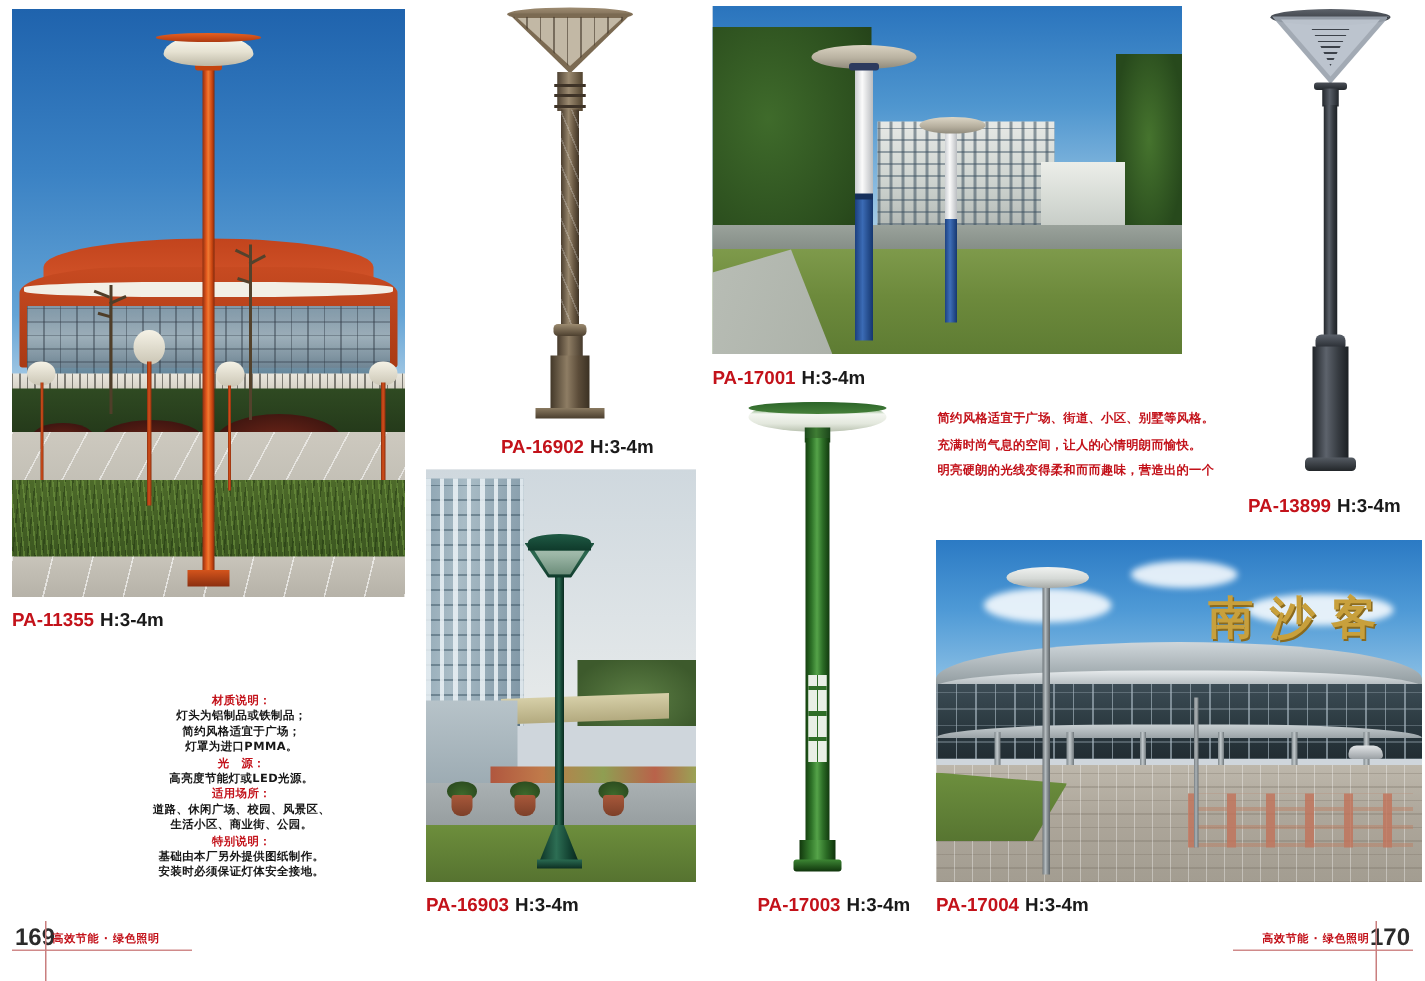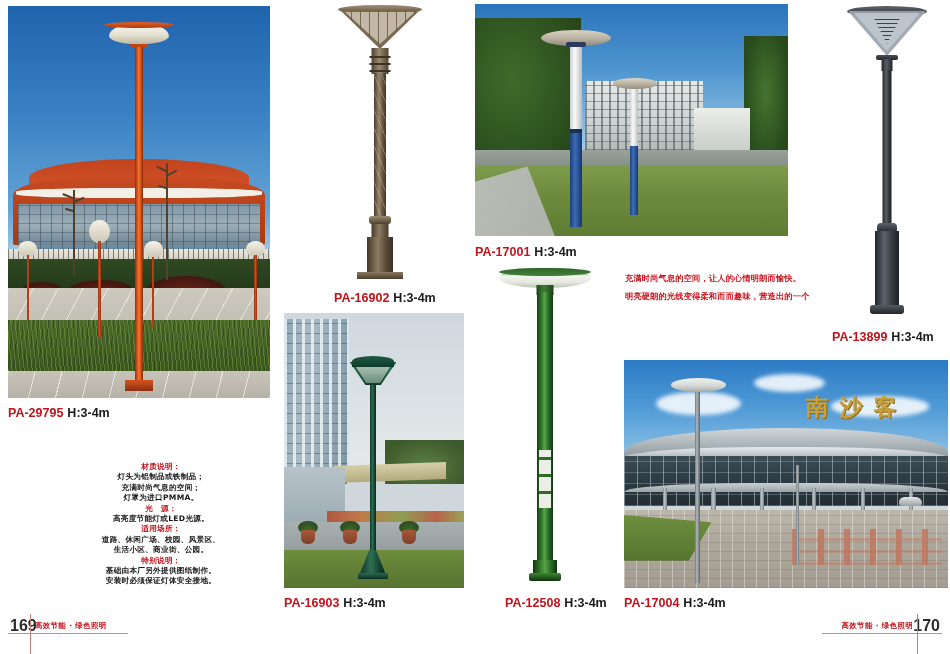--- a/index.html
+++ b/index.html
@@ -263,21 +263,21 @@
   .p4-lawn{position:absolute;left:0;top:68%;width:27%;height:20%;
     background:linear-gradient(180deg,#6d8f3e 0%,#577531 100%);clip-path:polygon(0 0,100% 16%,74% 100%,0 100%);}
   .p4-pole{position:absolute;left:22%;top:12%;width:1.5%;height:86%;
     background:linear-gradient(90deg,#6f767a 0%,#b4bbbe 40%,#848b8f 70%,#5d6468 100%);}
   .p4-disc{position:absolute;left:14.5%;top:8%;width:17%;height:6%;
     background:linear-gradient(180deg,#f0f2f0 0%,#d5d9d6 55%,#a6aaa7 100%);border-radius:50%;}
   .p4-pole2{position:absolute;left:53%;top:46%;width:0.9%;height:44%;
     background:linear-gradient(90deg,#767d81,#aeb5b8 45%,#6b7276);}
   .p4-sign{position:absolute;top:14%;font-weight:bold;color:#c8a03c;
     font-family:"DejaVu Sans","Liberation Sans",sans-serif;
-    text-shadow:1px 1px 0 #8a6a1e;font-size:23px;letter-spacing:11px;}
+    text-shadow:1px 1px 0 #8a6a1e;font-size:30px;letter-spacing:11px;}
   .p4-car{position:absolute;left:85%;top:60%;width:7%;height:4%;
     background:linear-gradient(180deg,#e2e5e7 0%,#9aa0a4 100%);border-radius:6px 7px 3px 3px;}
 
   
   #spec-block{position:absolute;left:86px;top:462px;width:150px;text-align:center;}
   #spec-block .hd{color:#c3121a;font-weight:bold;font-size:7.6px;line-height:10.4px;
     font-family:"DejaVu Sans","Liberation Sans",sans-serif;letter-spacing:.3px;}
   #spec-block .ln{color:#171717;font-weight:bold;font-size:7.6px;line-height:10.4px;
     font-family:"DejaVu Sans","Liberation Sans",sans-serif;letter-spacing:.3px;}
 
@@ -356,21 +356,21 @@
       <div class="twig" style="left:24%;top:20%;width:24%;height:1.5px;background:#53422c;transform:rotate(18deg);"></div>
     </div>
 
     <div class="p1-pole"></div>
     <div class="p1-polebase"></div>
     <div class="p1-neck"></div>
     <div class="p1-head"></div>
     <div class="p1-headrim"></div>
   </div>
   <div class="caption" style="left:8px;top:406px;">
-    <span class="code">PA-29795</span><span class="size">H:3-4m</span>
+    <span class="code">PA-11355</span><span class="size">H:3-4m</span>
   </div>
 
   <div class="shot" id="shot-16902">
     <div class="l2-top"></div>
     <div class="l2-cone"></div>
     <div class="l2-glass"></div>
     <div class="l2-ribs"></div>
     <div class="l2-neck"></div>
     <div class="l2-rings"></div>
     <div class="l2-pole"></div>
@@ -461,21 +461,21 @@
     <div class="l4-disc"></div>
     <div class="l4-discrim"></div>
     <div class="l4-neck"></div>
     <div class="l4-pole"></div>
     <div class="l4-win"></div>
     <div class="l4-winline"></div>
     <div class="l4-base"></div>
     <div class="l4-foot"></div>
   </div>
   <div class="caption" style="left:505px;top:596px;">
-    <span class="code">PA-12508</span><span class="size">H:3-4m</span>
+    <span class="code">PA-17003</span><span class="size">H:3-4m</span>
   </div>
 
   <div class="photo" id="photo-17004">
     <div class="p4-sky"></div>
     <div class="p4-cloud" style="left:10%;top:14%;width:26%;height:10%;"></div>
     <div class="p4-cloud" style="left:40%;top:6%;width:22%;height:8%;"></div>
     <div class="p4-cloud" style="left:64%;top:16%;width:30%;height:9%;"></div>
     <div class="p4-roof"></div>
     <div class="p4-roof2"></div>
     <div class="p4-sign" style="left:56%;">南沙客</div>
@@ -499,33 +499,34 @@
     <div class="p4-pole"></div>
     <div class="p4-disc"></div>
   </div>
   <div class="caption" style="left:624px;top:596px;">
     <span class="code">PA-17004</span><span class="size">H:3-4m</span>
   </div>
 
   <div id="spec-block">
     <div class="hd">材质说明：</div>
     <div class="ln">灯头为铝制品或铁制品；</div>
-    <div class="ln">充满时尚气息的空间；</div>
+    <div class="ln">简约风格适宜于广场；</div>
     <div class="ln">灯罩为进口PMMA。</div>
     <div class="hd">光　源：</div>
     <div class="ln">高亮度节能灯或LED光源。</div>
     <div class="hd">适用场所：</div>
     <div class="ln">道路、休闲广场、校园、风景区、</div>
     <div class="ln">生活小区、商业街、公园。</div>
     <div class="hd">特别说明：</div>
     <div class="ln">基础由本厂另外提供图纸制作。</div>
     <div class="ln">安装时必须保证灯体安全接地。</div>
   </div>
 
   <div id="intro-block">
+    <p>简约风格适宜于广场、街道、小区、别墅等风格。</p>
     <p>充满时尚气息的空间，让人的心情明朗而愉快。</p>
     <p>明亮硬朗的光线变得柔和而而趣味，营造出的一个</p>
   </div>
 
   <div class="footer" id="footer-left">
     <div class="frule" style="left:8px;top:27px;width:120px;height:1.4px;"></div>
     <div class="fnum" style="left:10px;top:11px;">169</div>
     <div class="fvert" style="left:30px;top:8px;height:40px;"></div>
     <div class="fcn" style="left:35px;top:15px;">高效节能 · 绿色照明</div>
   </div>

